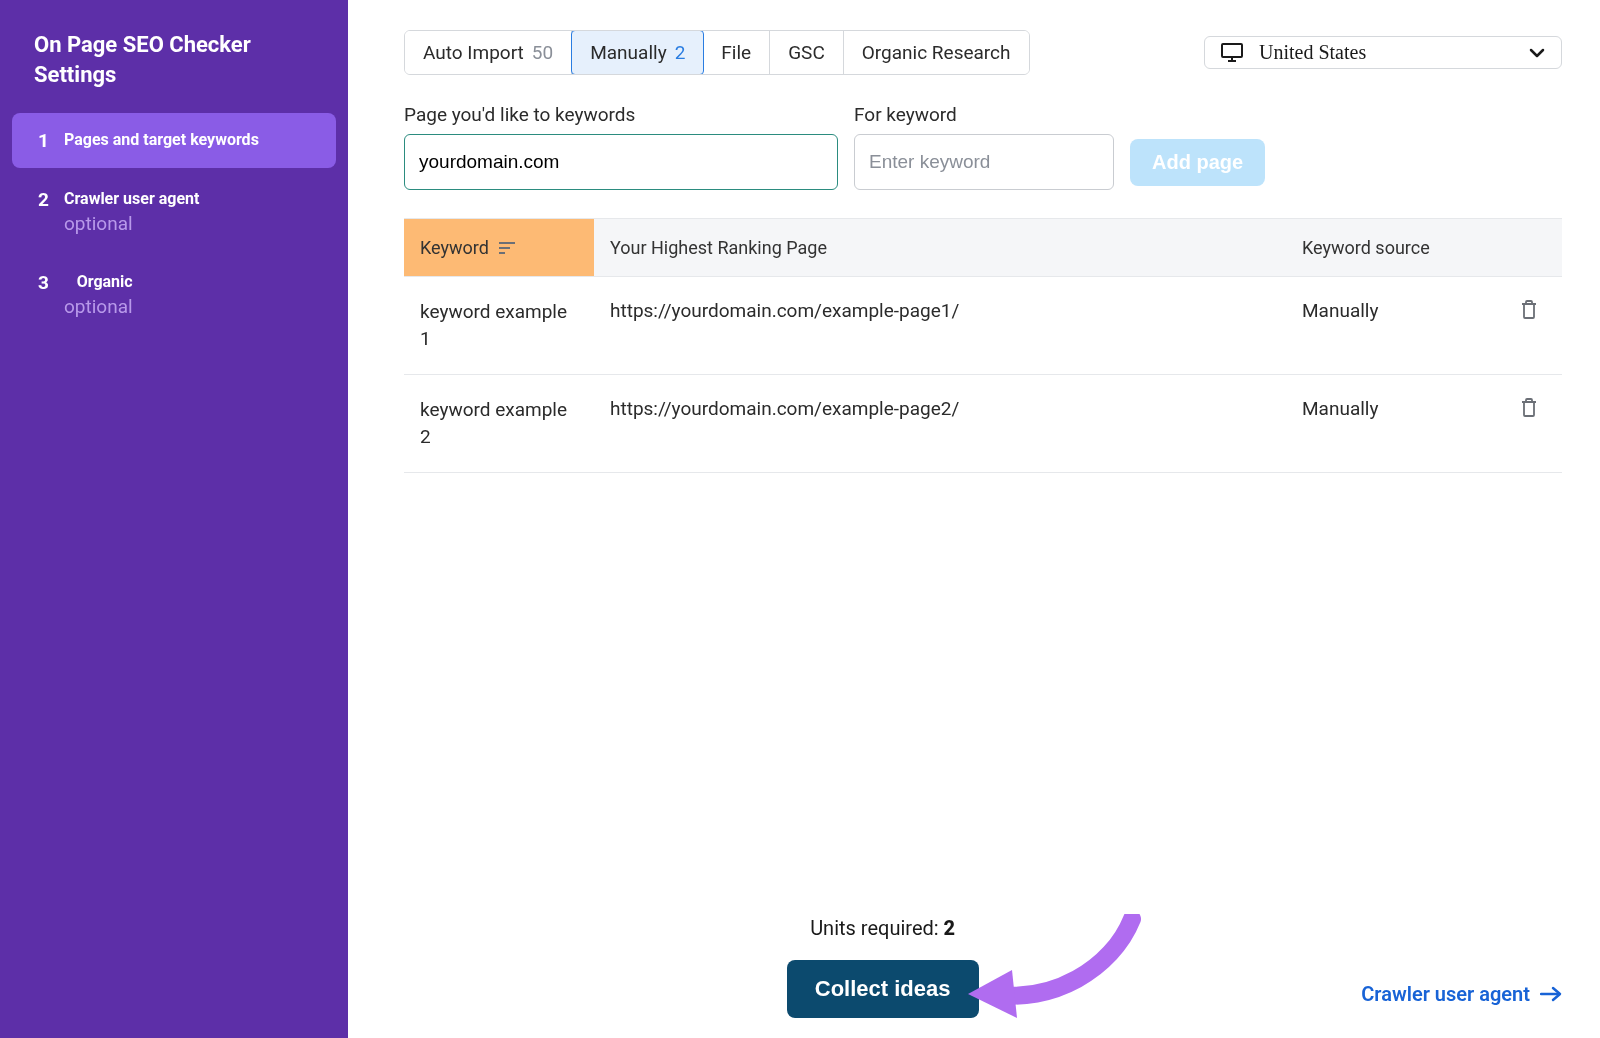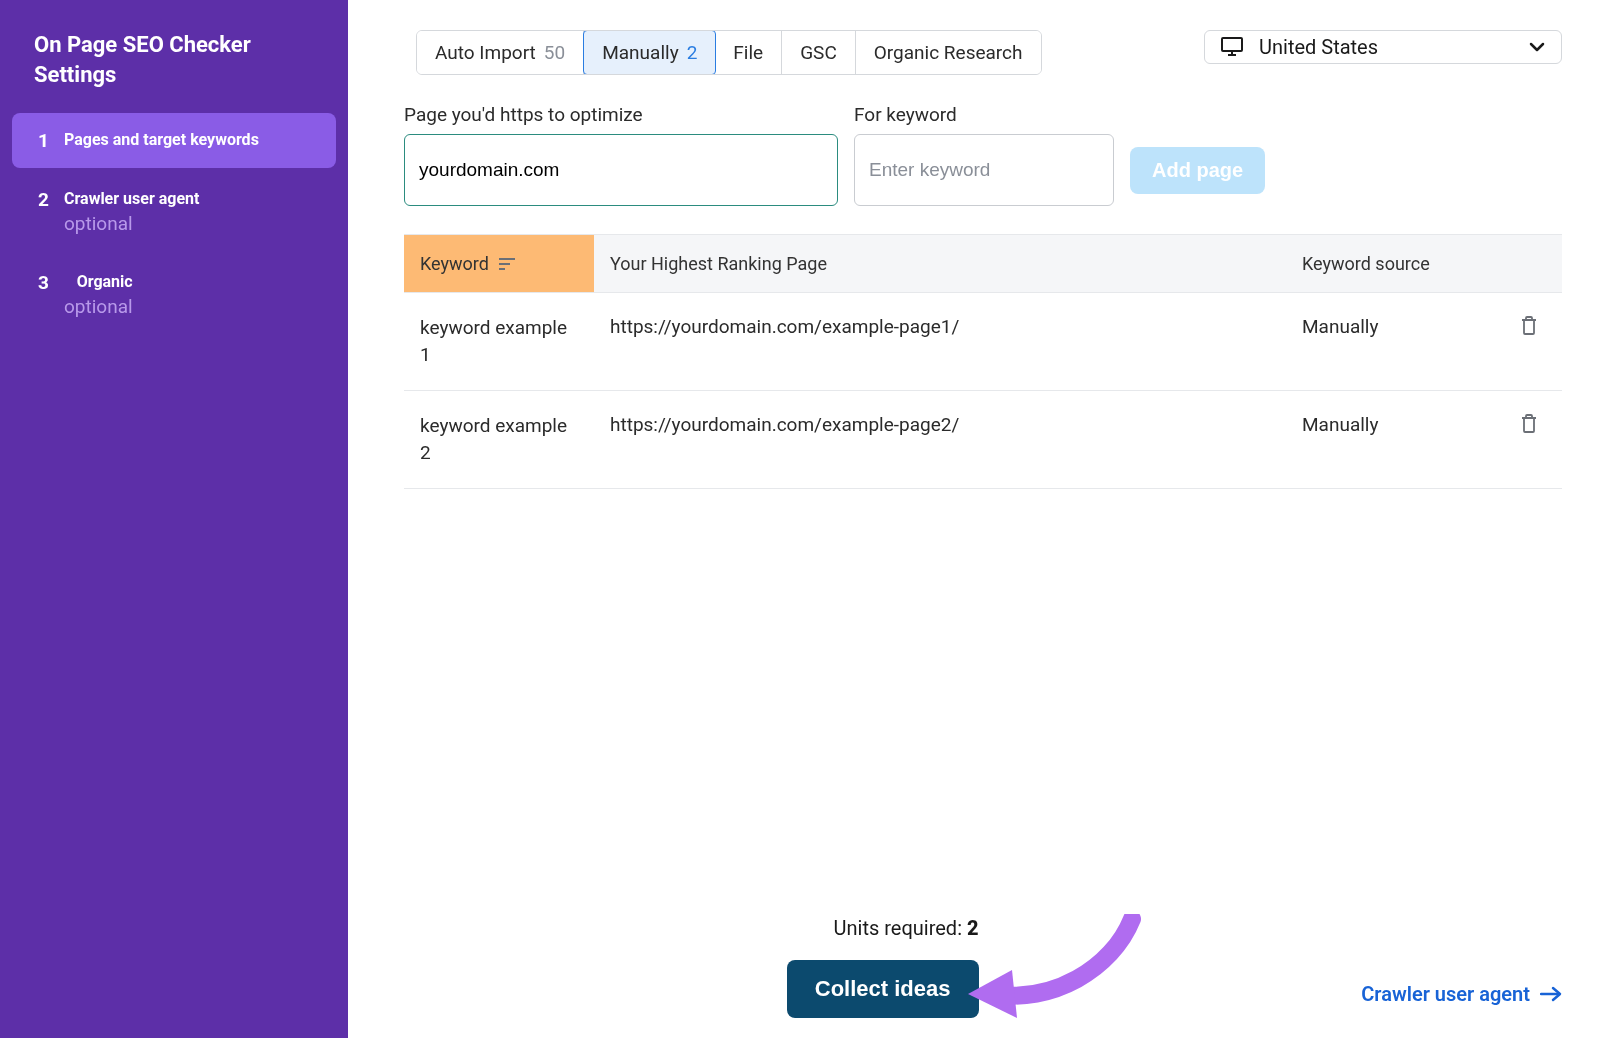--- a/index.html
+++ b/index.html
@@ -10,37 +10,37 @@
 .nav-item { display: flex; align-items: flex-start; gap: 14px; padding: 16px 26px; cursor: pointer; border-radius: 8px; margin: 0 12px 4px; }
 .nav-item.active { background: #8a5ce6; }
 .nav-num { font-weight: 700; font-size: 19px; color: #fff; width: 12px; }
 .nav-text { display: flex; flex-direction: column; gap: 2px; }
 .nav-label { font-size: 16px; font-weight: 700; color: #fff; line-height:1.35;text-align:right; }
 .nav-sub { font-size: 19px; color: #b899ea; }
 
 .main { flex: 1; padding: 30px 38px 20px 56px; display: flex; flex-direction: column; }
 .page-title { font-size: 36px; font-weight: 800; margin-bottom: 28px; color: #111; }
 
-.top-row { display: flex; align-items: flex-start; gap: 20px; margin-bottom: 28px; margin-left: 12px; }
+.top-row { display: flex; align-items: center; gap: 20px; margin-bottom: 28px; }
 .tabs { display: flex; border: 1px solid #d5d8dc; border-radius: 6px; overflow: hidden; }
 .tab { padding: 10px 18px; font-size: 19px; color: #2b2b2b; background: #fff; cursor: pointer; border-right: 1px solid #d5d8dc; display:flex; align-items:center; gap:8px; }
 .tab:last-child { border-right: none; }
 .tab .count { color: #8a8f98; }
 .tab.selected { background: #e6f0fc; border: 1px solid #2a7de1; margin: -1px; position: relative; z-index: 1; border-radius: 4px;}
 .tab.selected .count { color: #2a7de1; }
 
-.region-select { margin-left: auto; display: flex; align-items: center; gap: 16px; border: 1px solid #d5d8dc; border-radius: 6px; padding: 4px 16px; width: 358px; cursor: pointer; font-size: 20px; }
+.region-select { margin-left: auto; display: flex; align-items: center; gap: 16px; border: 1px solid #d5d8dc; border-radius: 6px; padding: 4px 16px; width: 358px; cursor: pointer; font-size: 20px; font-family: Liberation Serif, serif; }
 .region-select .chev { margin-left: auto; }
 
 .form-labels { display: flex; gap: 16px; margin-bottom: 8px; }
 .lbl-page { width: 434px; font-size: 19px; color: #2b2b2b; }
 .lbl-kw { font-size: 19px; color: #2b2b2b; }
 
 .form-row { display: flex; gap: 16px; align-items: center; margin-bottom: 28px; }
-.inp { border: 1px solid #c9ccd1; border-radius: 6px; padding: 24px 14px; font-size: 19px; background: #fff; }
+.inp { border: 1px solid #c9ccd1; border-radius: 6px; padding: 16px 14px; font-size: 19px; background: #fff; }
 .inp-page { width: 434px; border-color: #2b8c7f; }
 .inp-kw { width: 260px; color:#2b2b2b;}
 .inp-kw::placeholder { color: #8a8f98; }
 .btn-add { background: #bde3fb; color: #fff; font-weight: 700; font-size: 20px; border: none; border-radius: 8px; padding: 12px 22px; cursor: not-allowed; }
 
 .table { width: 100%; }
 .thead { display: flex; background: #f5f6f8; border-bottom: 1px solid #e6e8eb; border-top: 1px solid #e6e8eb; }
 .th { padding: 18px 16px; font-size: 18px; color: #333; }
 .th-kw { width: 190px; background: #fdba74; display:flex; align-items:center; gap:10px; }
 .th-pg { flex: 1; }
@@ -49,21 +49,21 @@
 
 .trow { display: flex; border-bottom: 1px solid #e6e8eb; align-items:flex-start;}
 .td { padding: 22px 16px; font-size: 19px; color: #2b2b2b; }
 .td-kw { width: 190px; line-height:1.4;}
 .td-pg { flex: 1; }
 .td-src { width: 210px; }
 .td-del { width: 66px; display:flex; justify-content:center; padding-top:22px;}
 .trash { cursor: pointer; color: #6b6f76; }
 
 .footer { margin-top: auto; padding-top: 40px; display: flex; align-items: flex-end; }
-.center-col { margin-left: auto; display: flex; flex-direction: column; align-items: flex-end; gap: 20px; position: relative; }
+.center-col { margin-left: auto; display: flex; flex-direction: column; align-items: center; gap: 20px; position: relative; }
 .units { font-size: 20px; }
 .units b { font-weight: 800; }
 .btn-collect { background: #0c4a6e; color: #fff; font-weight: 700; font-size: 22px; border: none; border-radius: 8px; padding: 16px 28px; cursor: pointer; }
 .next-link { margin-left: auto; display: flex; align-items: center; gap: 10px; color: #1863d6; font-size: 20px; font-weight: 600; cursor: pointer; padding-bottom:12px;}
 
 .annotation-arrow { position: absolute; left: 175px; bottom: -6px; pointer-events: none; }
 
 svg { display: block; }
 </style>
 </head>
@@ -131,21 +131,21 @@
         <span>United States</span>
         <span class="chev">
           <svg width="16" height="10" viewBox="0 0 16 10">
               <path d="M2 2 L8 8 L14 2" fill="none" stroke="#1a1a1a" stroke-width="2.5" stroke-linecap="round" stroke-linejoin="round"></path>
             </svg>
         </span>
       </div>
     </div>
 
     <div class="form-labels">
-      <div class="lbl-page">Page you'd https to optimize</div>
+      <div class="lbl-page">Page you'd like to keywords</div>
       <div class="lbl-kw">For keyword</div>
     </div>
 
     <div class="form-row">
       <input class="inp inp-page" value="yourdomain.com" style="">
       <input class="inp inp-kw" placeholder="Enter keyword" style="">
       <button class="btn-add">Add page</button>
     </div>
 
     <div class="table">

